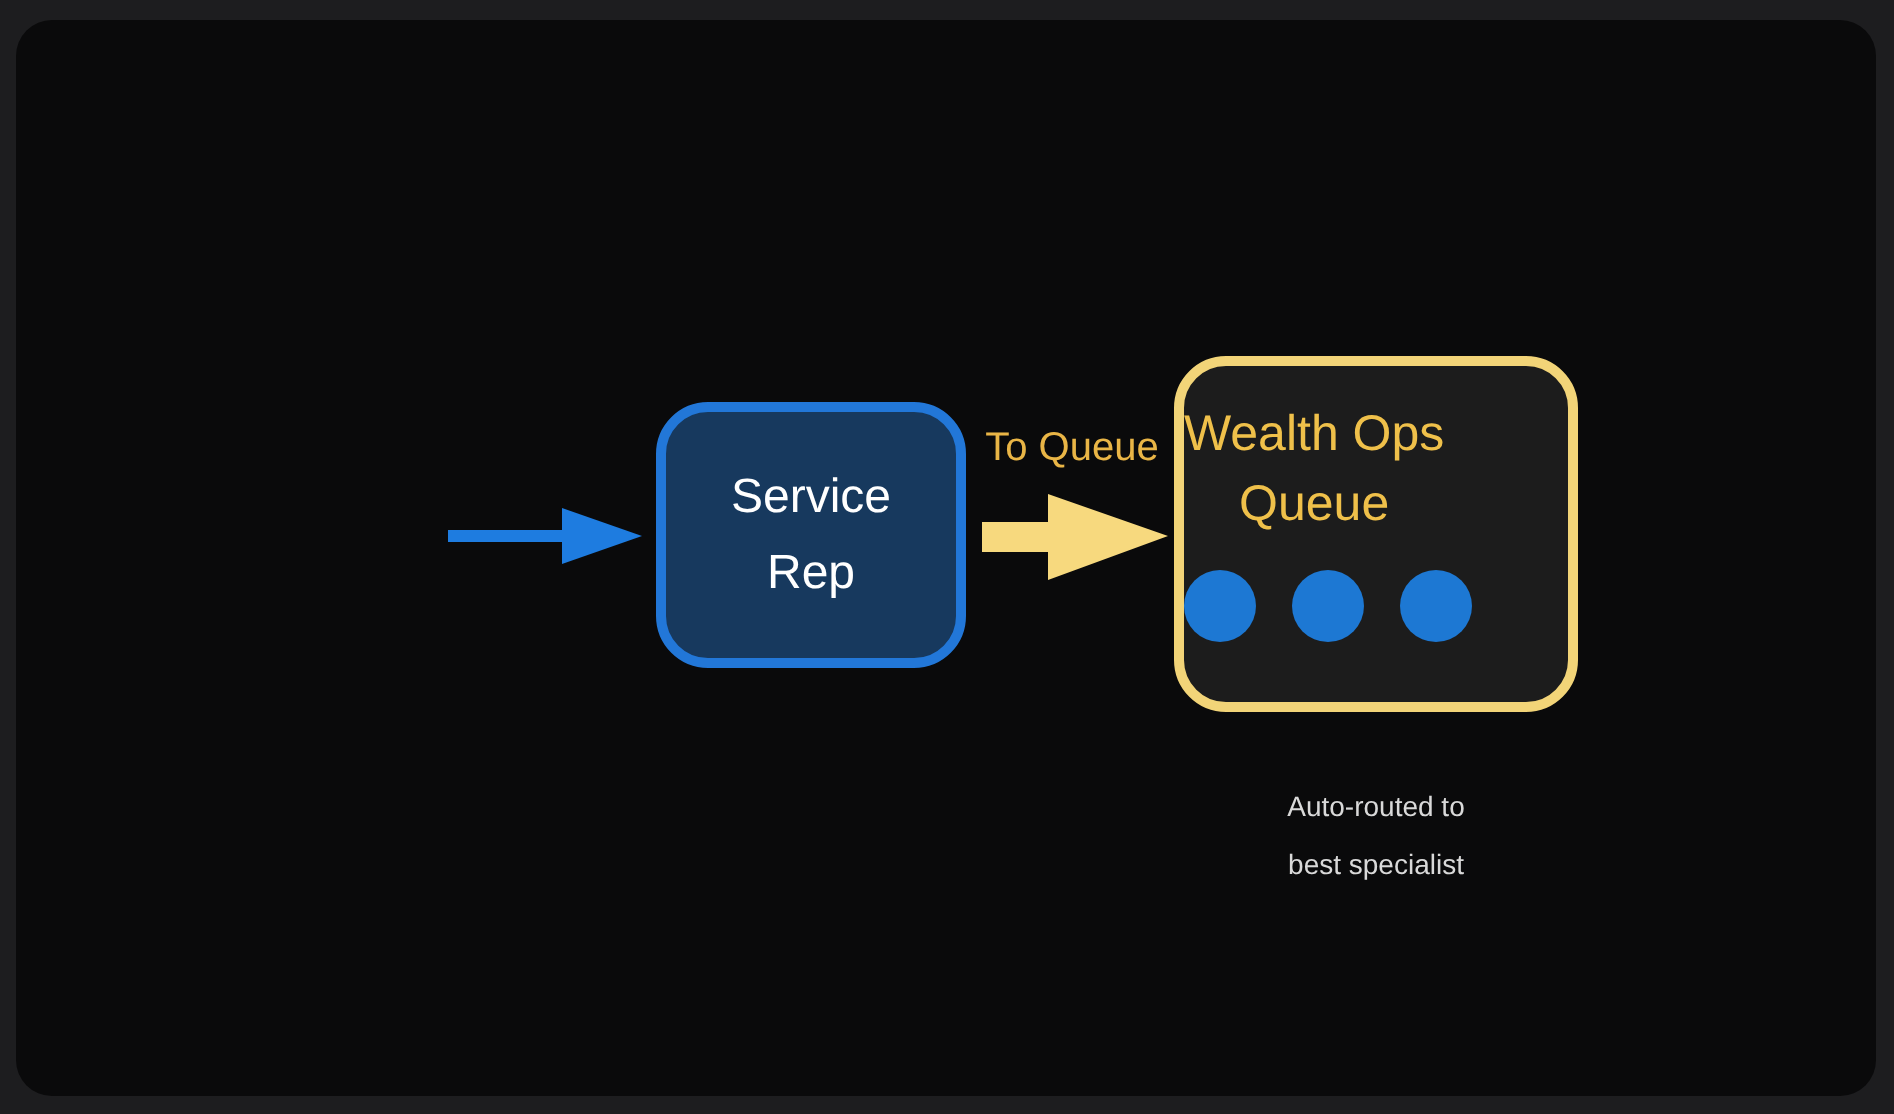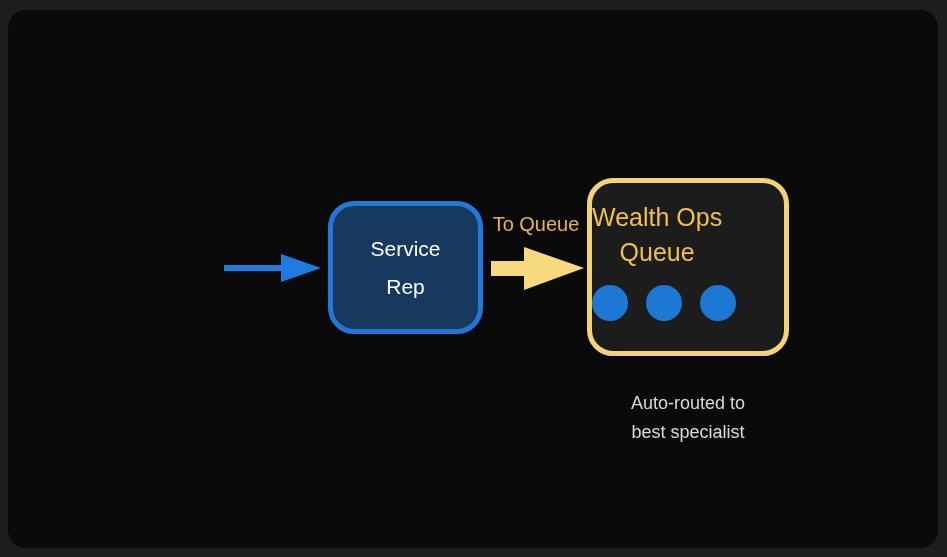--- a/index.html
+++ b/index.html
@@ -52,21 +52,21 @@
     position: absolute;
     left: 320px; top: 191px;
     width: 155px; height: 133px;
     background: var(--blue-box-fill);
     border: 5px solid var(--blue-box-border);
     border-radius: 26px;
     display: flex; align-items: center; justify-content: center;
   }
   .node-rect .label {
     color: var(--white-text);
-    font-size: 21px;
+    font-size: 24px;
     line-height: 38px;
     white-space: pre-line;
     text-align: center;
   }
 
   .edge-label {
     position: absolute;
     left: 478px; top: 203px;
     width: 100px;
     color: var(--gold-label);
@@ -101,21 +101,21 @@
     width: 36px; height: 36px;
     border-radius: 50%;
     background: var(--dot-blue);
   }
 
   .caption {
     position: absolute;
     left: 555px; top: 379px;
     width: 250px;
     color: var(--caption-gray);
-    font-size: 18px;
+    font-size: 14px;
     line-height: 29px;
     text-align: center;
     white-space: pre-line;
   }
 
   svg.overlay {
     position: absolute;
     left: 0; top: 0;
     width: 947px; height: 557px;
     pointer-events: none;

